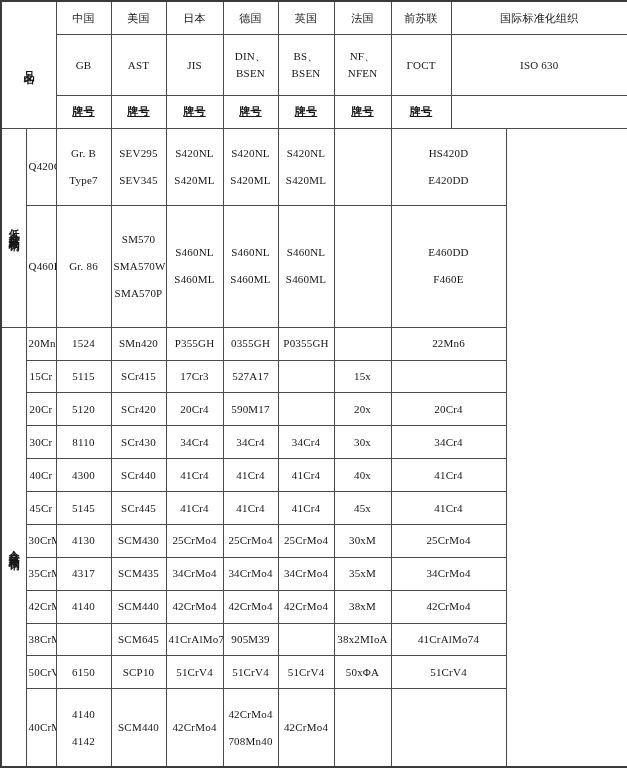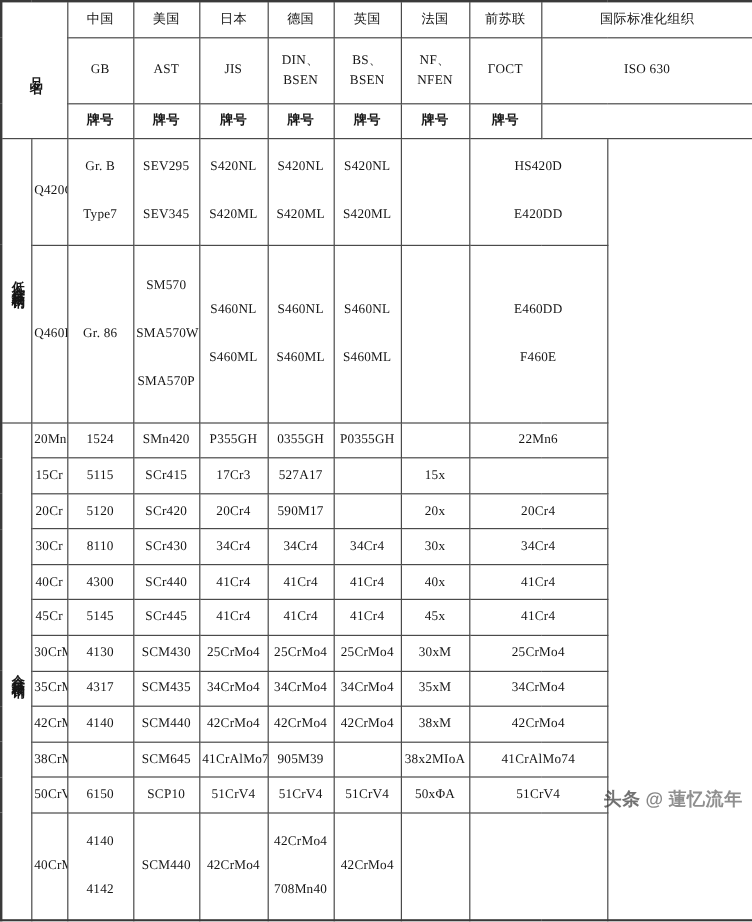--- a/index.html
+++ b/index.html
@@ -71,27 +71,28 @@
   td.hdr-country {
     font-size: 12px;
     font-weight: 500;
   }
   td.hdr-std {
     font-size: 11.5px;
   }
   td.hdr-grade {
     font-size: 12px;
     font-weight: 600;
+    text-decoration: underline;
   }
 
   .cell-lines span {
     display: block;
   }
   .cell-lines span + span {
-    margin-top: 23px;
+    margin-top: 10px;
   }
 
   
   .watermark {
     position: absolute;
     right: 8px;
     bottom: 12px;
     display: flex;
     align-items: center;
     gap: 4px;
@@ -773,18 +774,13 @@
           </td>
           <td colspan="2">
             <div class="cell-lines">
               <span></span>
             </div>
           </td>
         </tr>
       </tbody>
   </table>
 
-  <div class="watermark">
-    <span class="wm-brand">头条</span>
-    <span class="wm-at">@</span>
-    <span class="wm-name">蓮忆流年</span>
-  </div>
 </div>
 
 </body></html>

